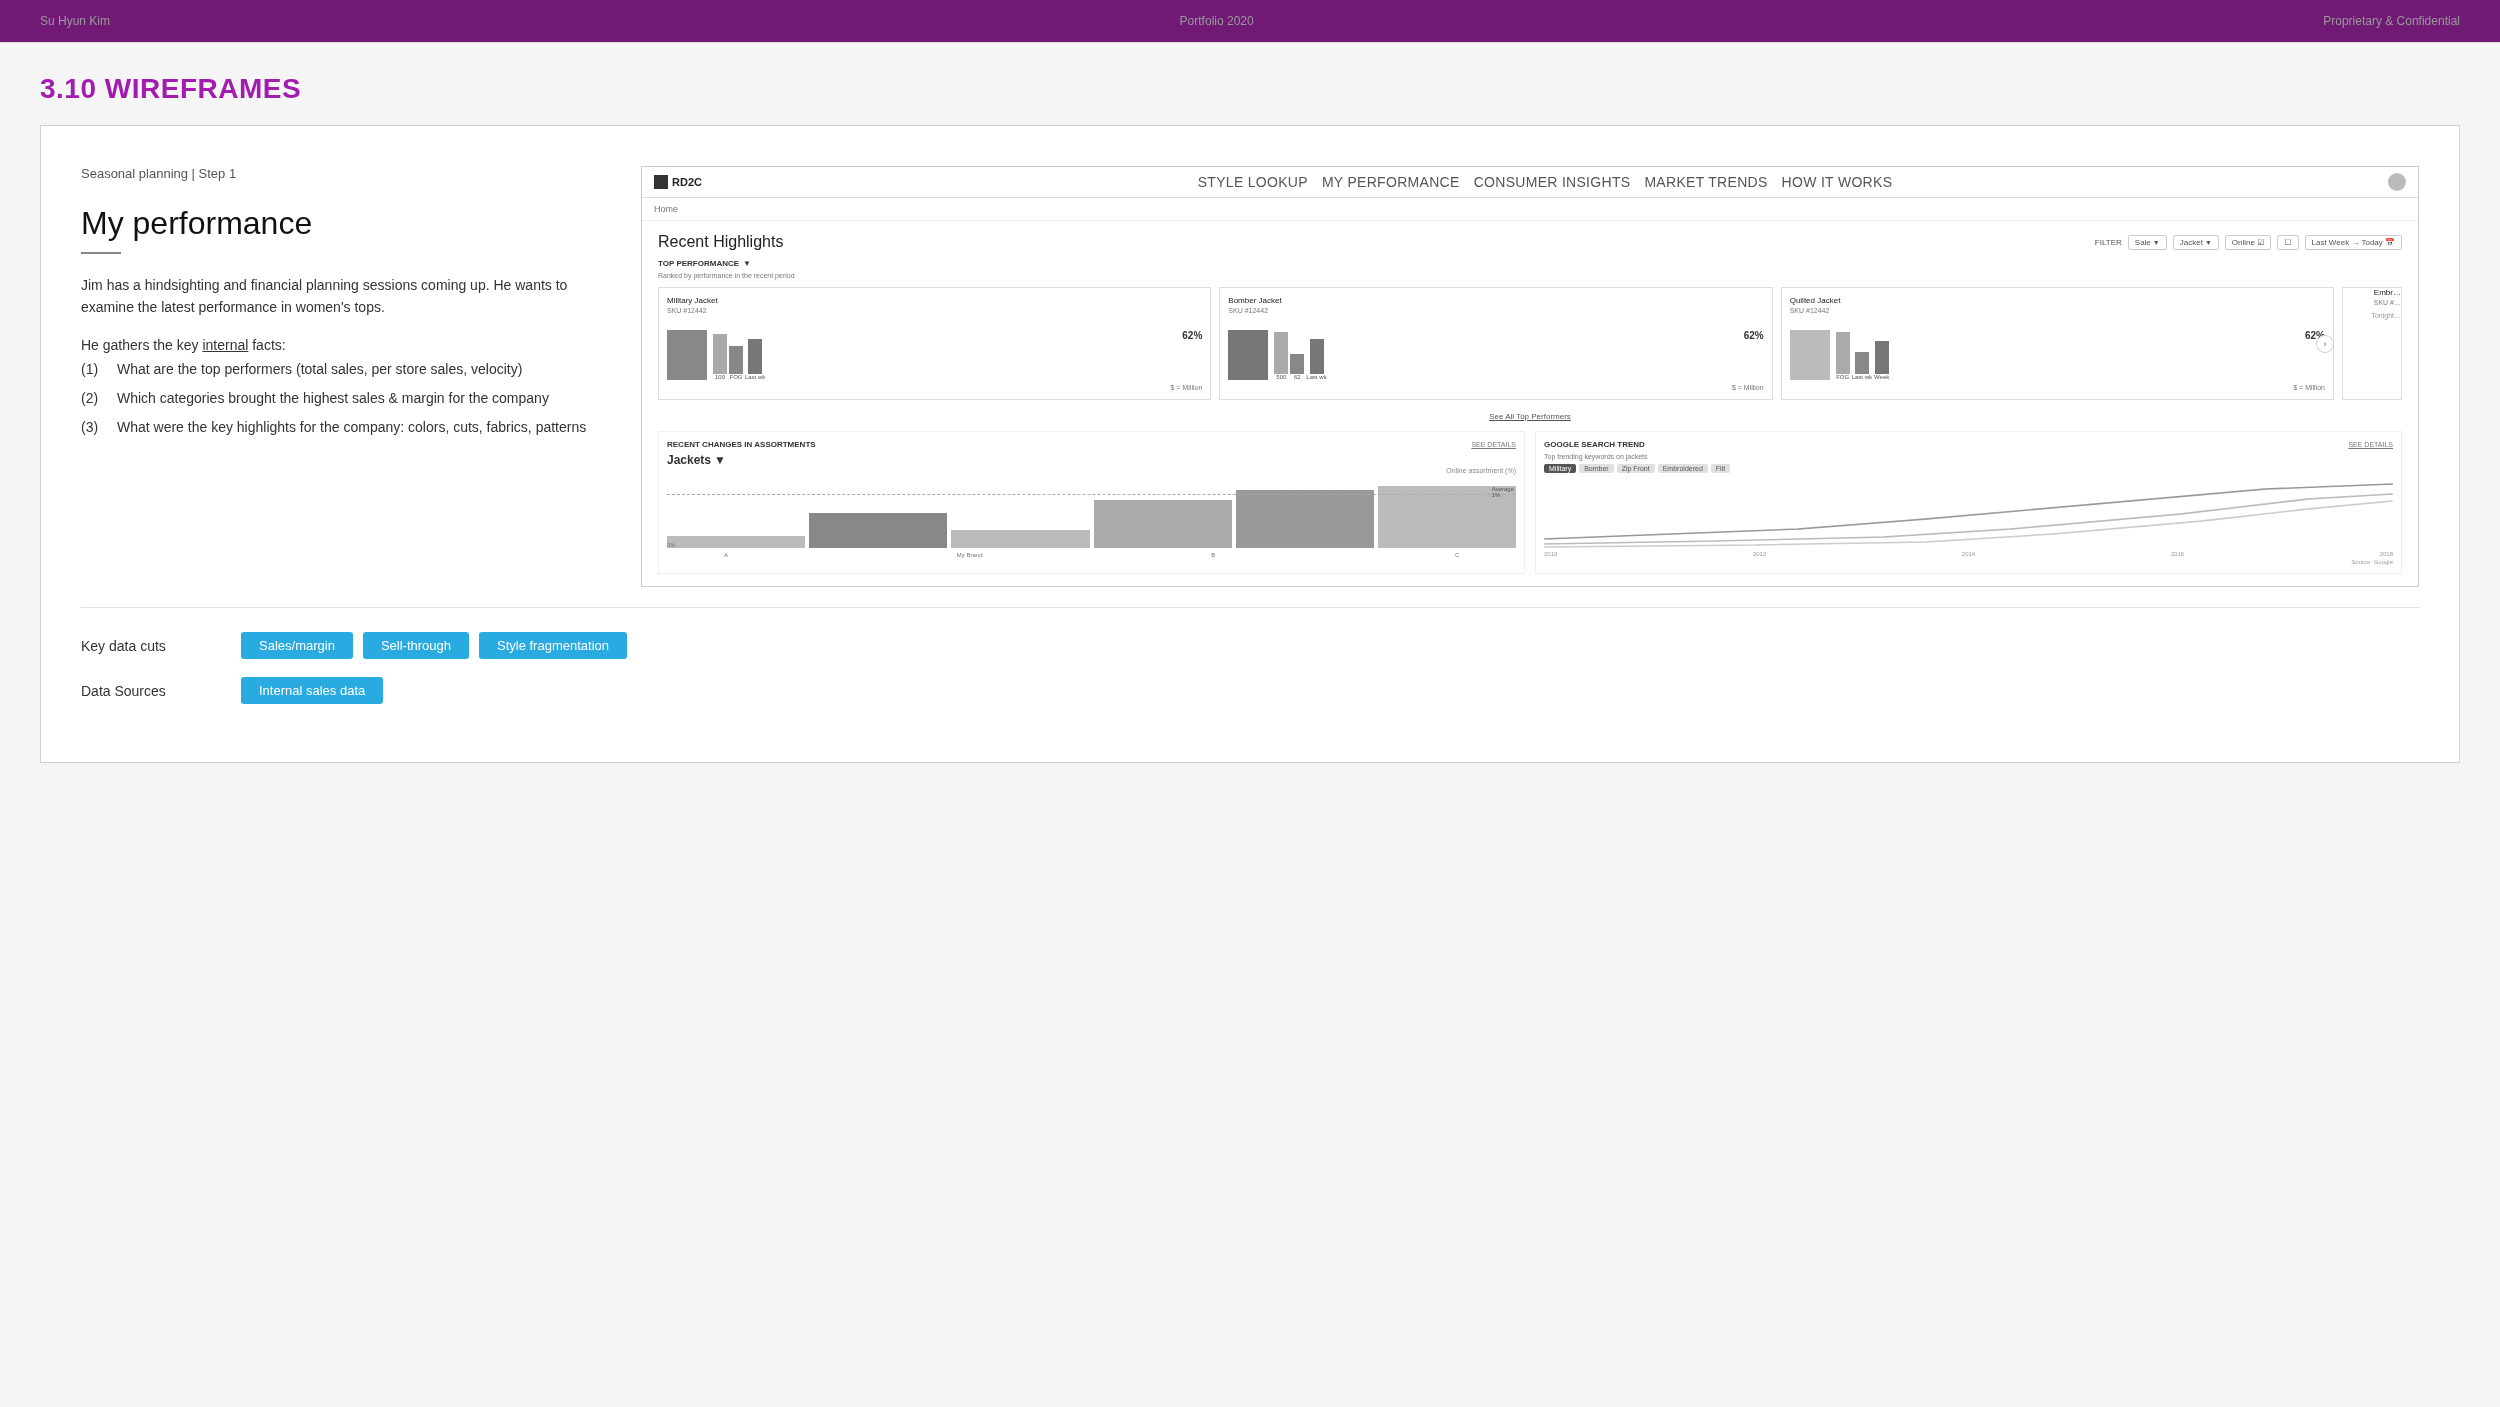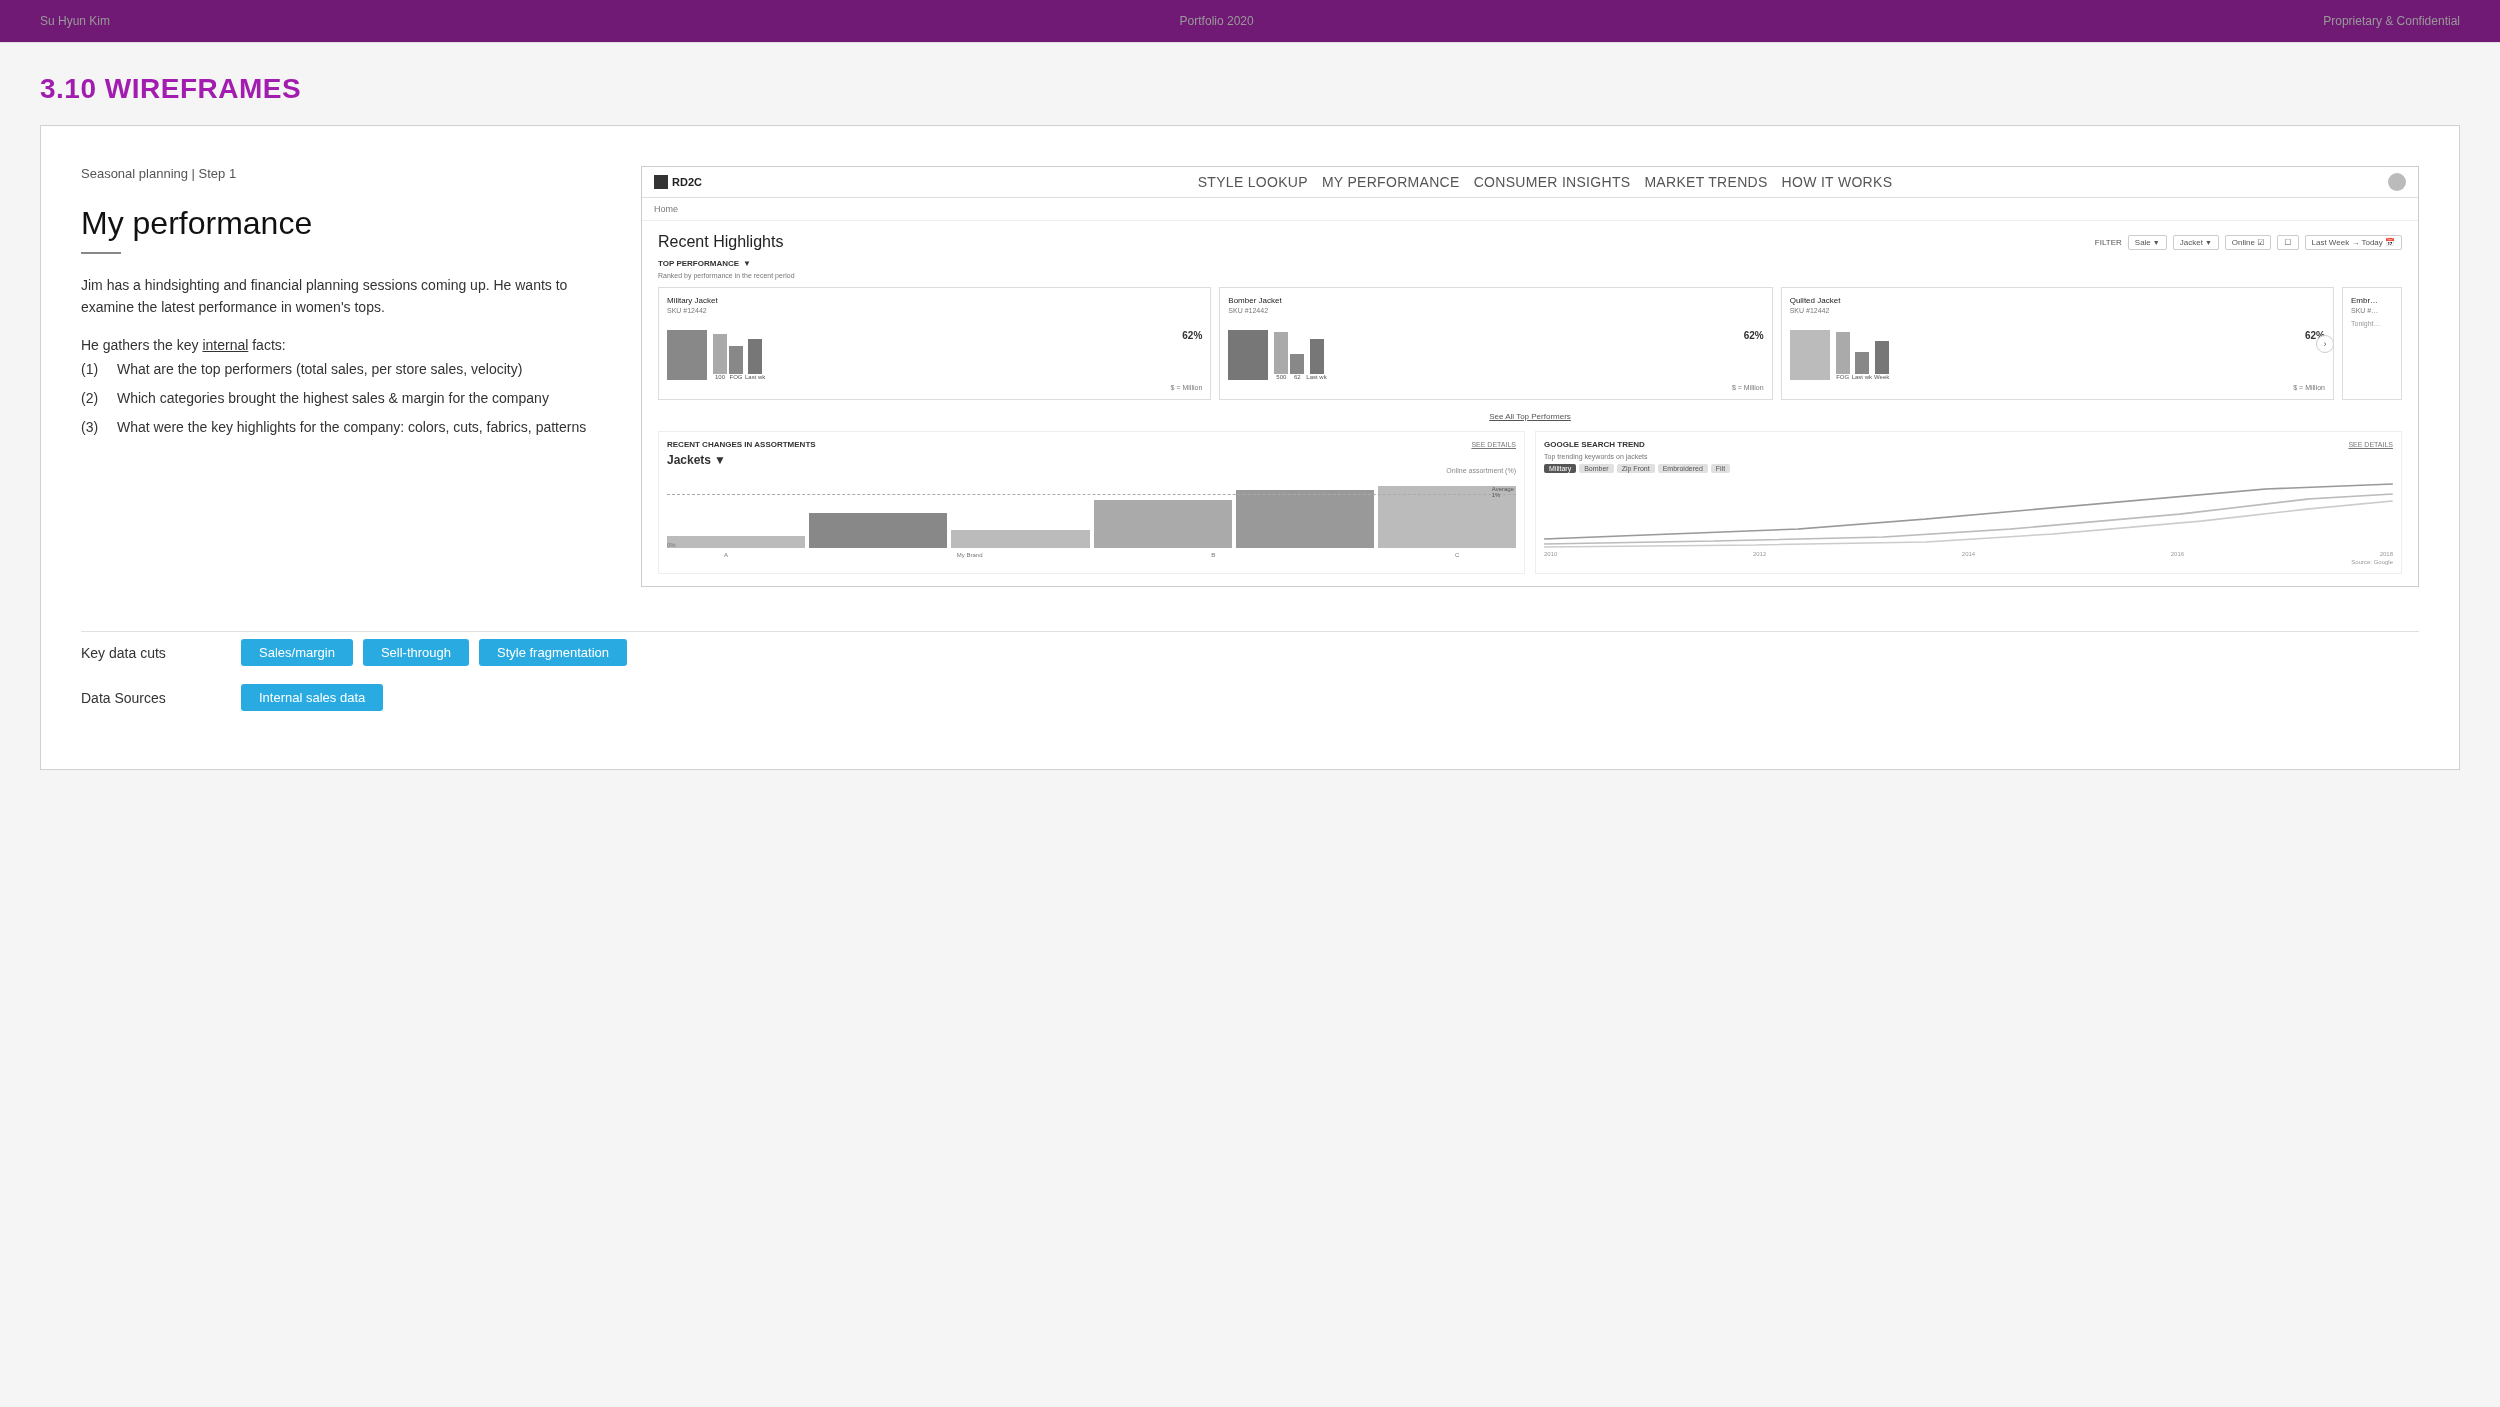--- a/index.html
+++ b/index.html
@@ -238,23 +238,23 @@
     .mockup-product-card {
       flex: 1;
       border: 1px solid #ddd;
       padding: 8px;
       background: #fff;
     }
 
     .mockup-product-card-partial {
       flex: 0 0 60px;
       border: 1px solid #ddd;
-      padding: 8px;
       background: #fff;
       overflow: hidden;
+      text-align: right;
     }
 
     .mockup-product-title {
       font-size: 8px;
       font-weight: normal;
       color: #222;
       margin-bottom: 2px;
     }
 
     .mockup-product-sku {
@@ -440,22 +440,22 @@
     }
 
     .mockup-line-chart svg {
       width: 100%;
       height: 100%;
     }
 
     
     .bottom-section {
       border-top: 1px solid #e0e0e0;
-      margin-top: 44px;
-      padding-top: 7px;
+      margin-top: 20px;
+      padding-top: 24px;
     }
 
     .data-row {
       display: flex;
       align-items: flex-start;
       gap: 30px;
       margin-bottom: 18px;
     }
 
     .data-label {

